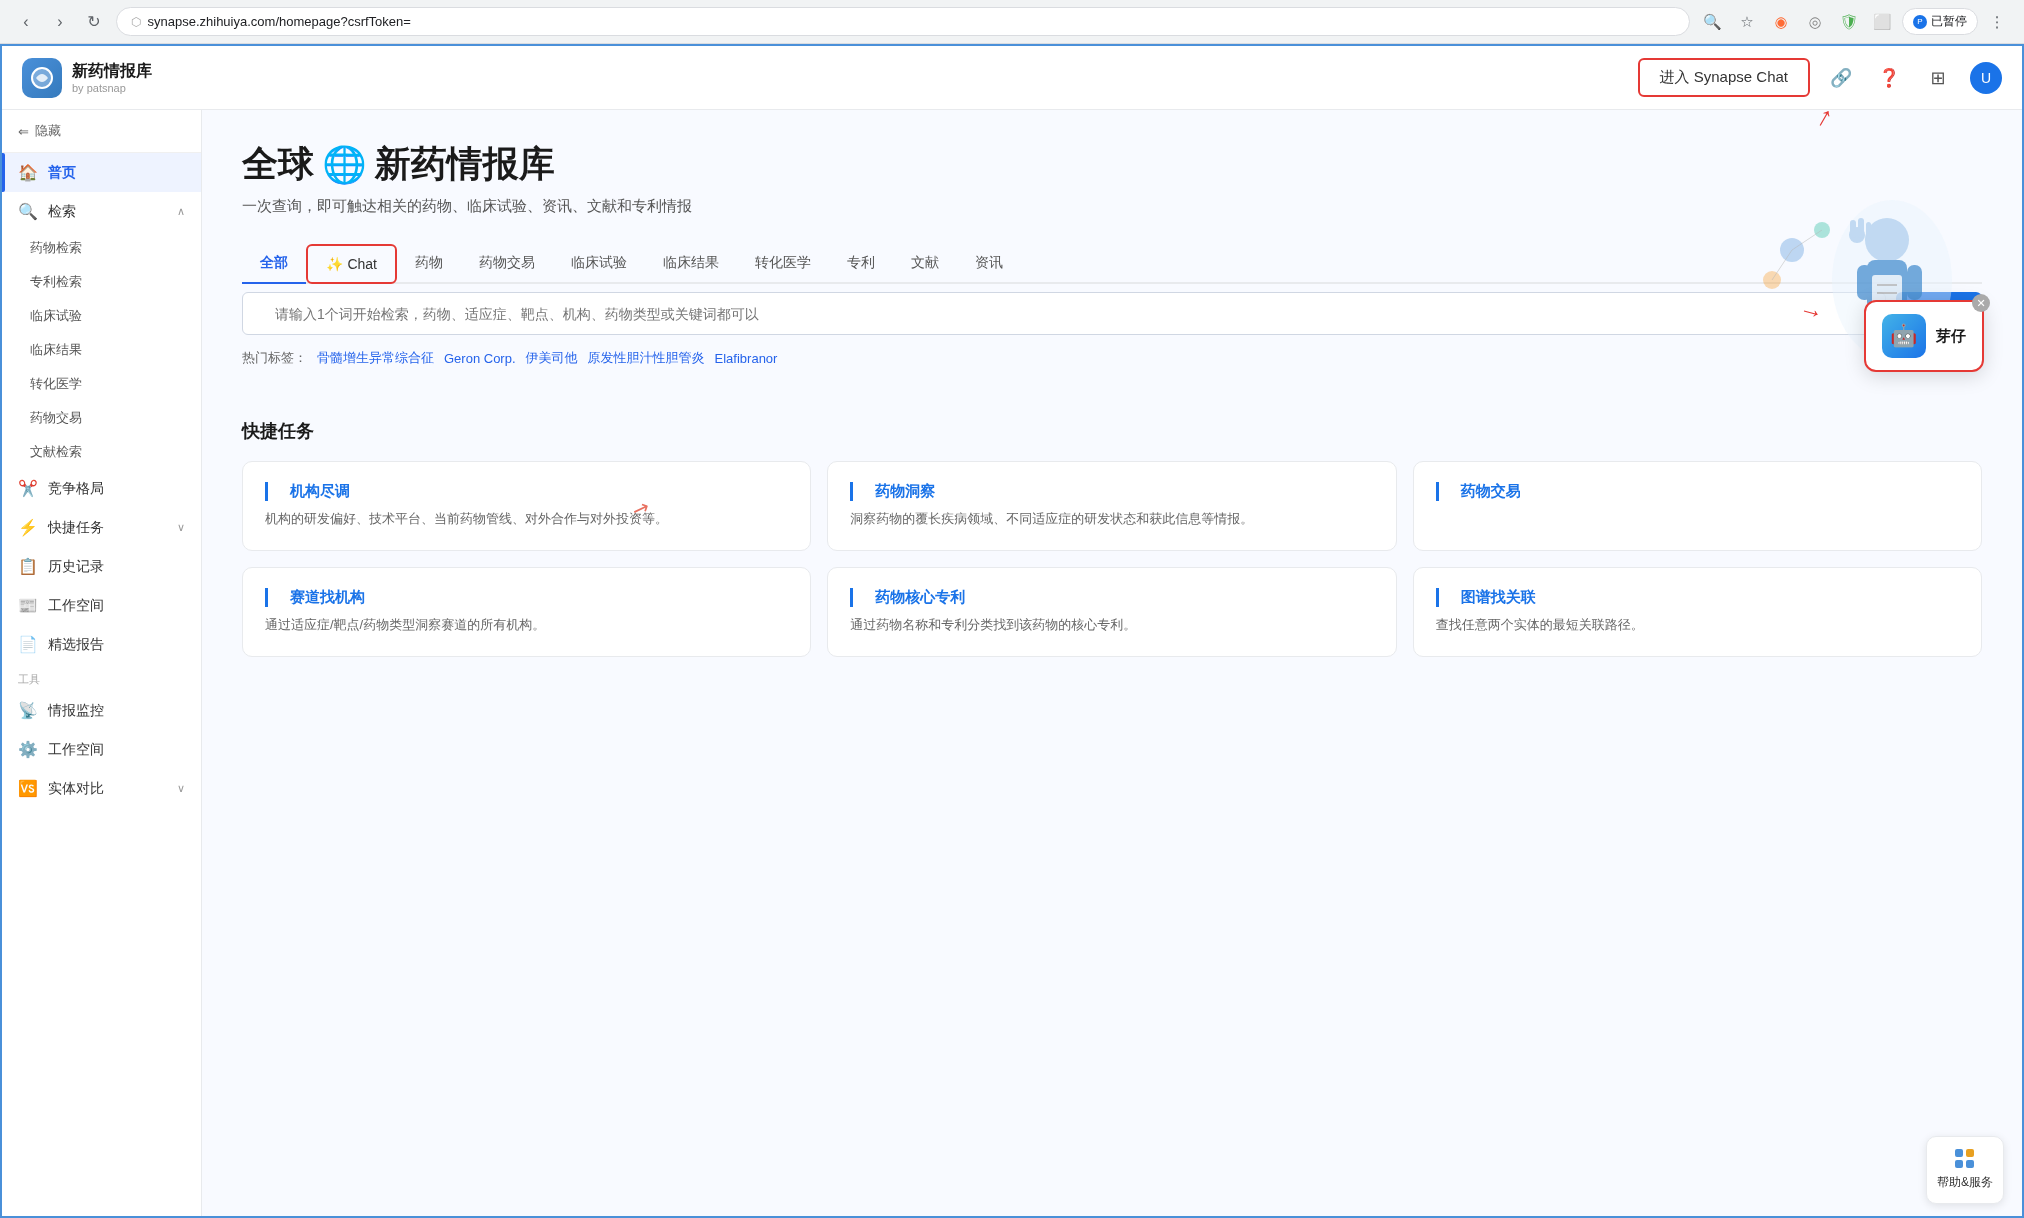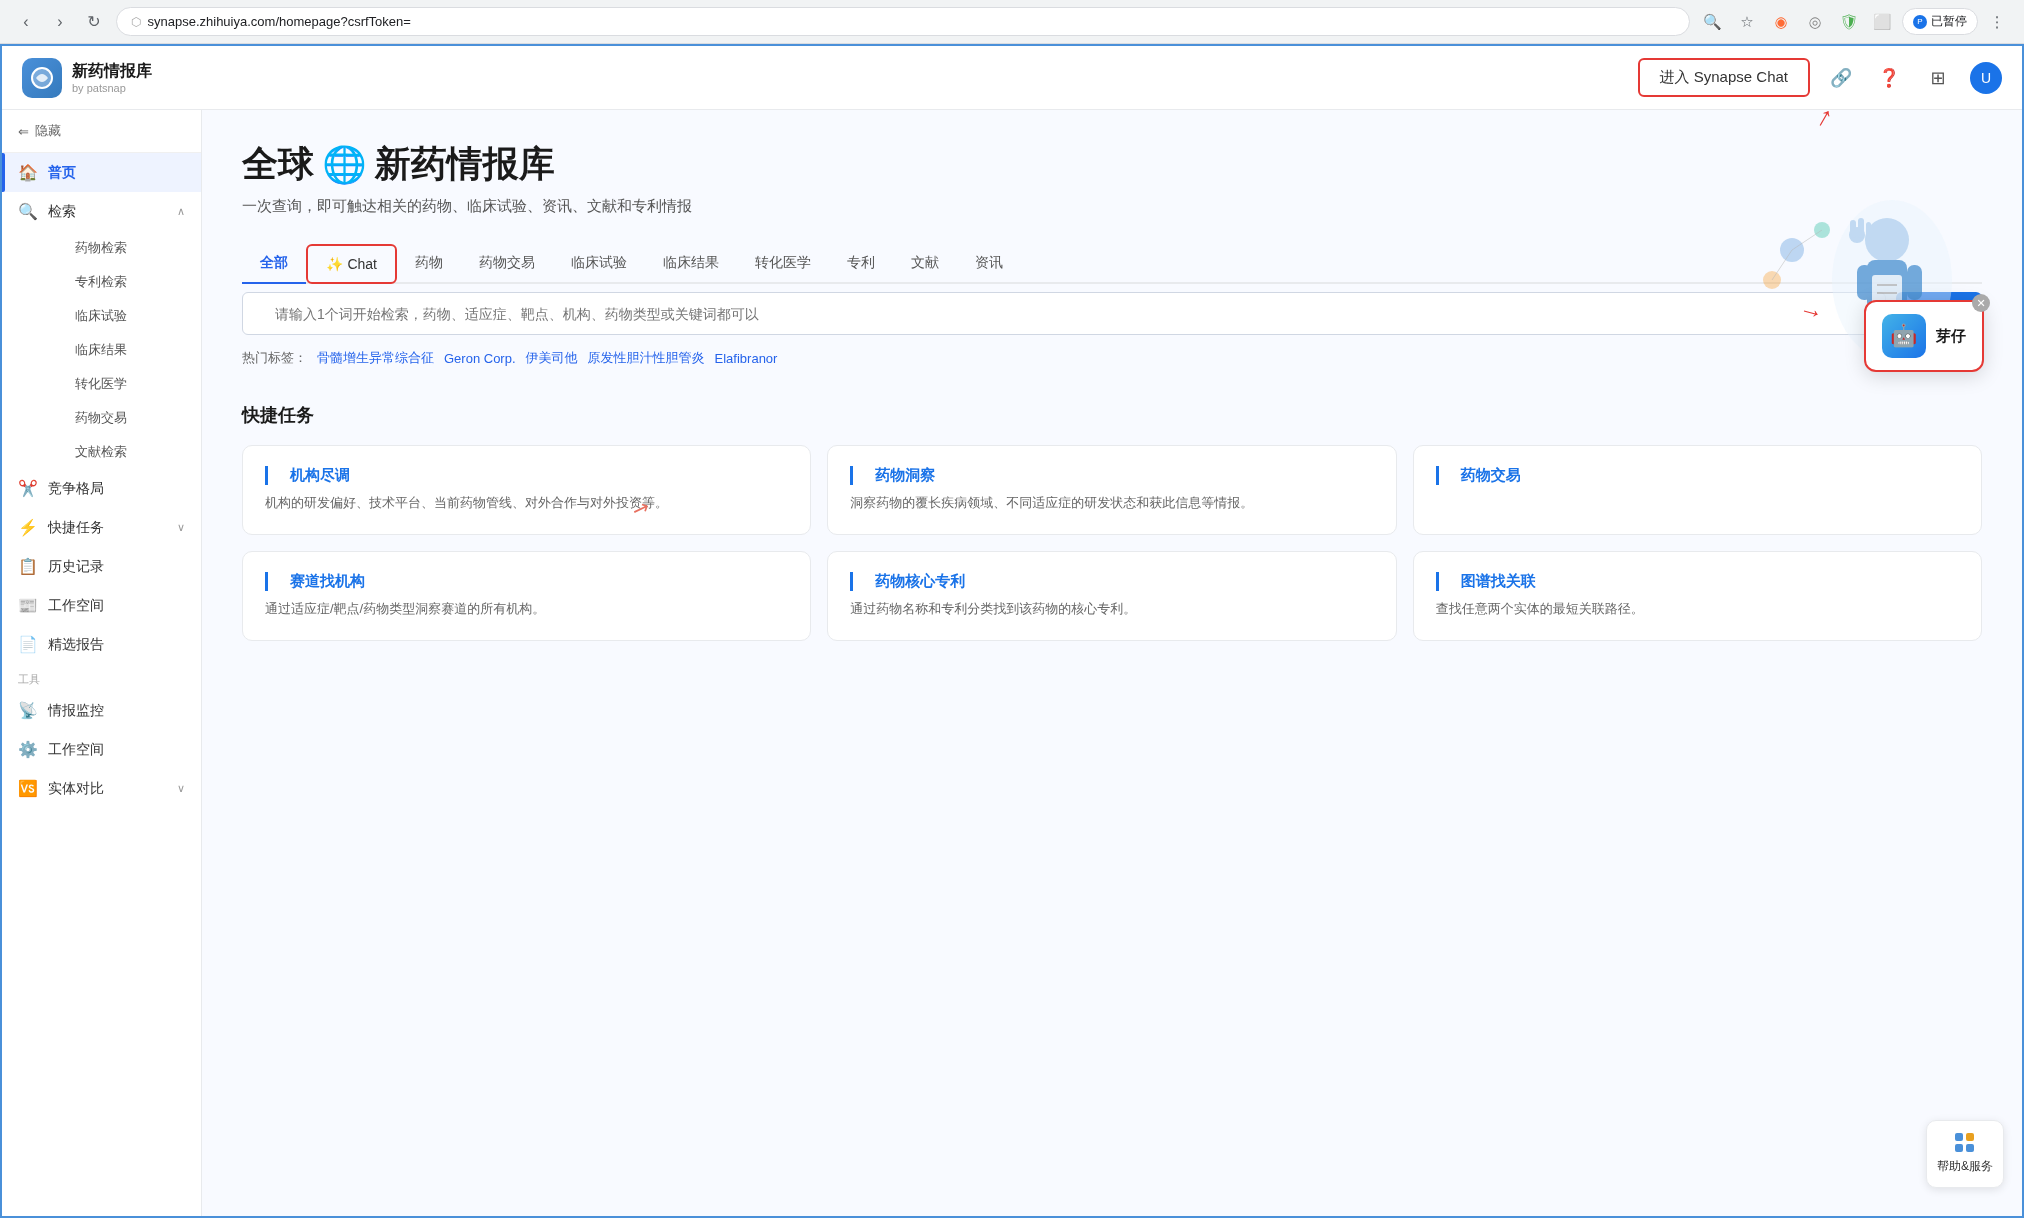--- a/index.html
+++ b/index.html
@@ -174,21 +174,21 @@
       content: '';
       position: absolute;
       left: 0; top: 0; bottom: 0;
       width: 3px;
       background: #2563eb;
       border-radius: 0 2px 2px 0;
     }
     .sidebar-item .item-icon { font-size: 16px; width: 20px; text-align: center; }
     .sidebar-item .chevron { margin-left: auto; font-size: 11px; color: #999; }
     .sidebar-sub-item {
-      padding: 8px 16px 8px 73px;
+      padding: 8px 16px 8px 28px;
       cursor: pointer;
       color: #555;
       font-size: 13px;
     }
     .sidebar-section-label {
       padding: 8px 16px 4px;
       font-size: 11px;
       color: #aaa;
       font-weight: 500;
     }
@@ -274,21 +274,21 @@
       cursor: pointer;
       font-weight: 500;
     }
 
     
     .hot-tags {
       display: flex;
       align-items: center;
       gap: 10px;
       font-size: 13px;
-      margin-bottom: 36px;
+      margin-bottom: 52px;
       flex-wrap: wrap;
     }
     .hot-tags-label { color: #666; }
     .hot-tag { color: #2563eb; cursor: pointer; }
 
     
     .section-title {
       font-size: 18px;
       font-weight: 600;
       color: #1a1a1a;
@@ -370,21 +370,21 @@
       font-size: 24px;
       transform: rotate(15deg);
       pointer-events: none;
       z-index: 100;
     }
 
     
     .help-service-btn {
       position: fixed;
       right: 20px;
-      bottom: 30px;
+      bottom: 14px;
       background: white;
       border-radius: 10px;
       border: 1px solid #e8eaed;
       padding: 12px 10px;
       display: flex;
       flex-direction: column;
       align-items: center;
       gap: 6px;
       cursor: pointer;
       box-shadow: 0 2px 8px rgba(0,0,0,0.1);

